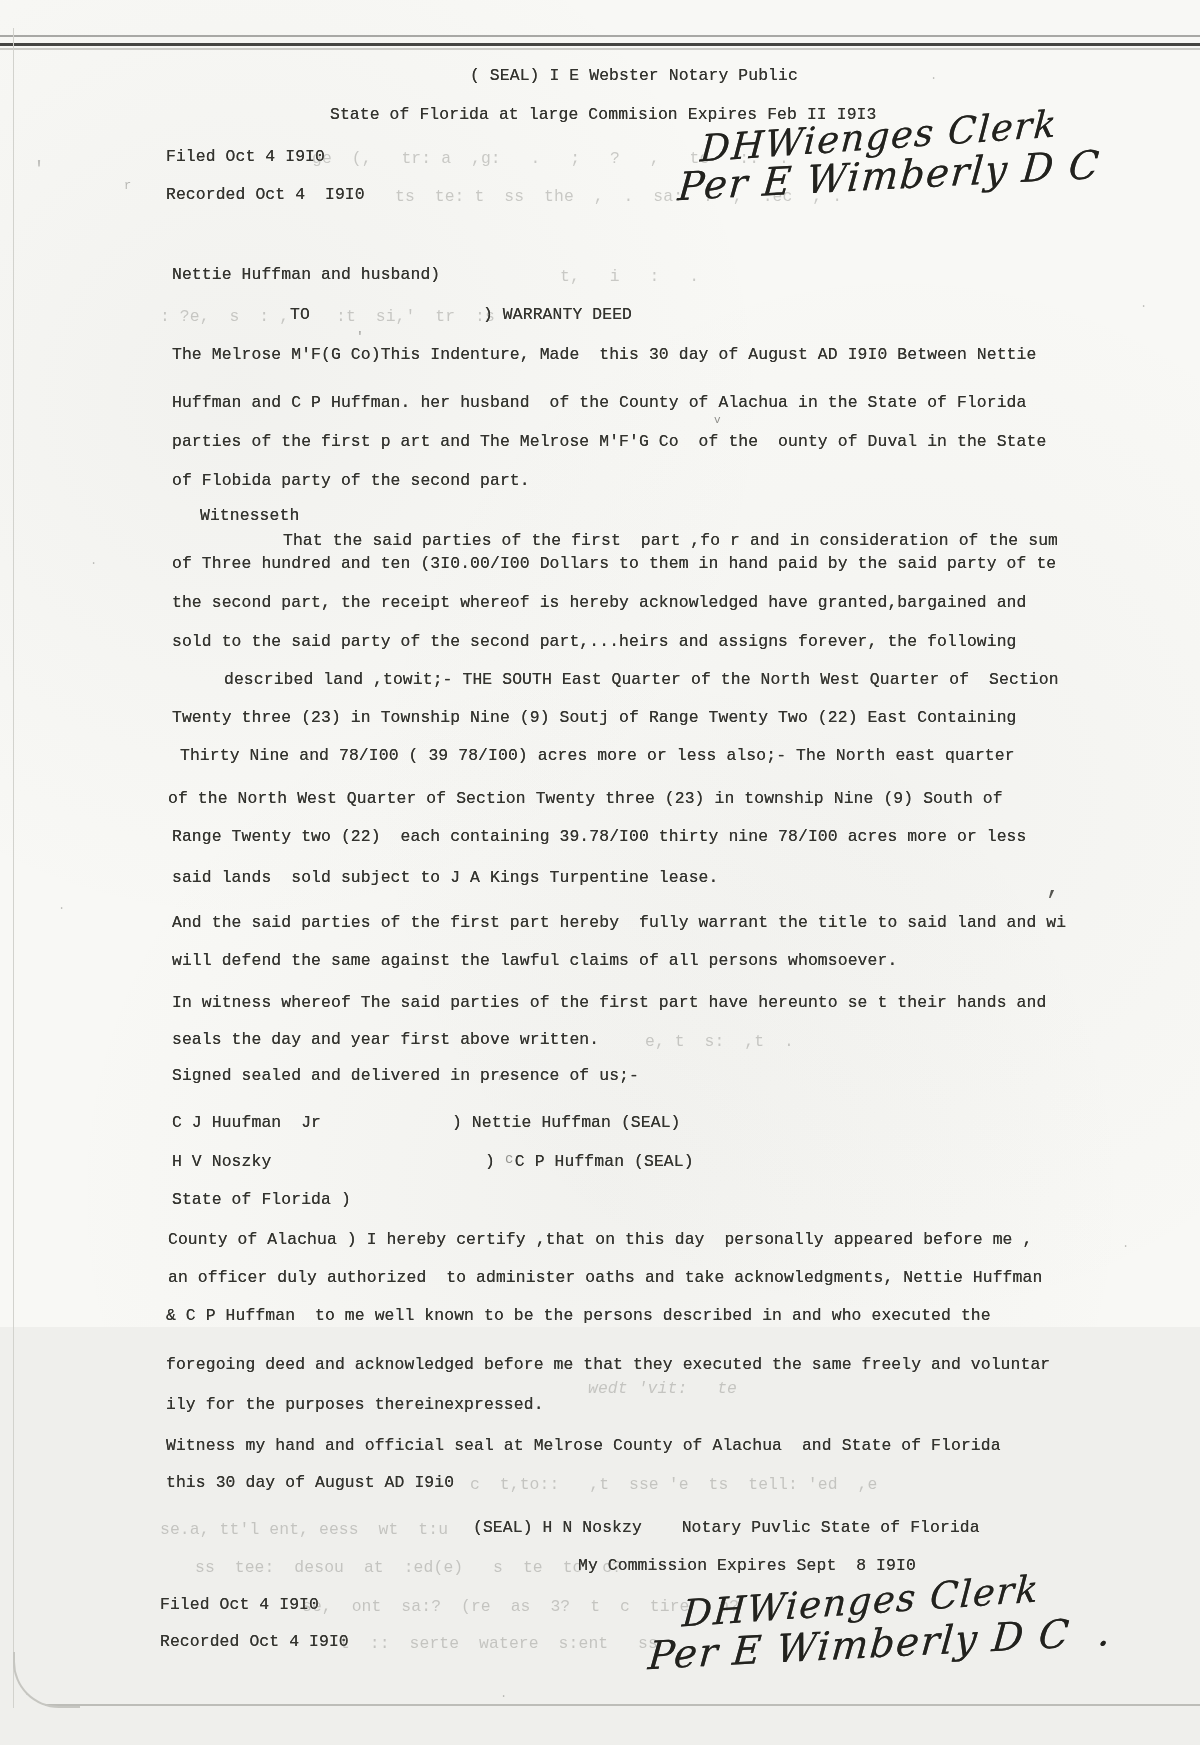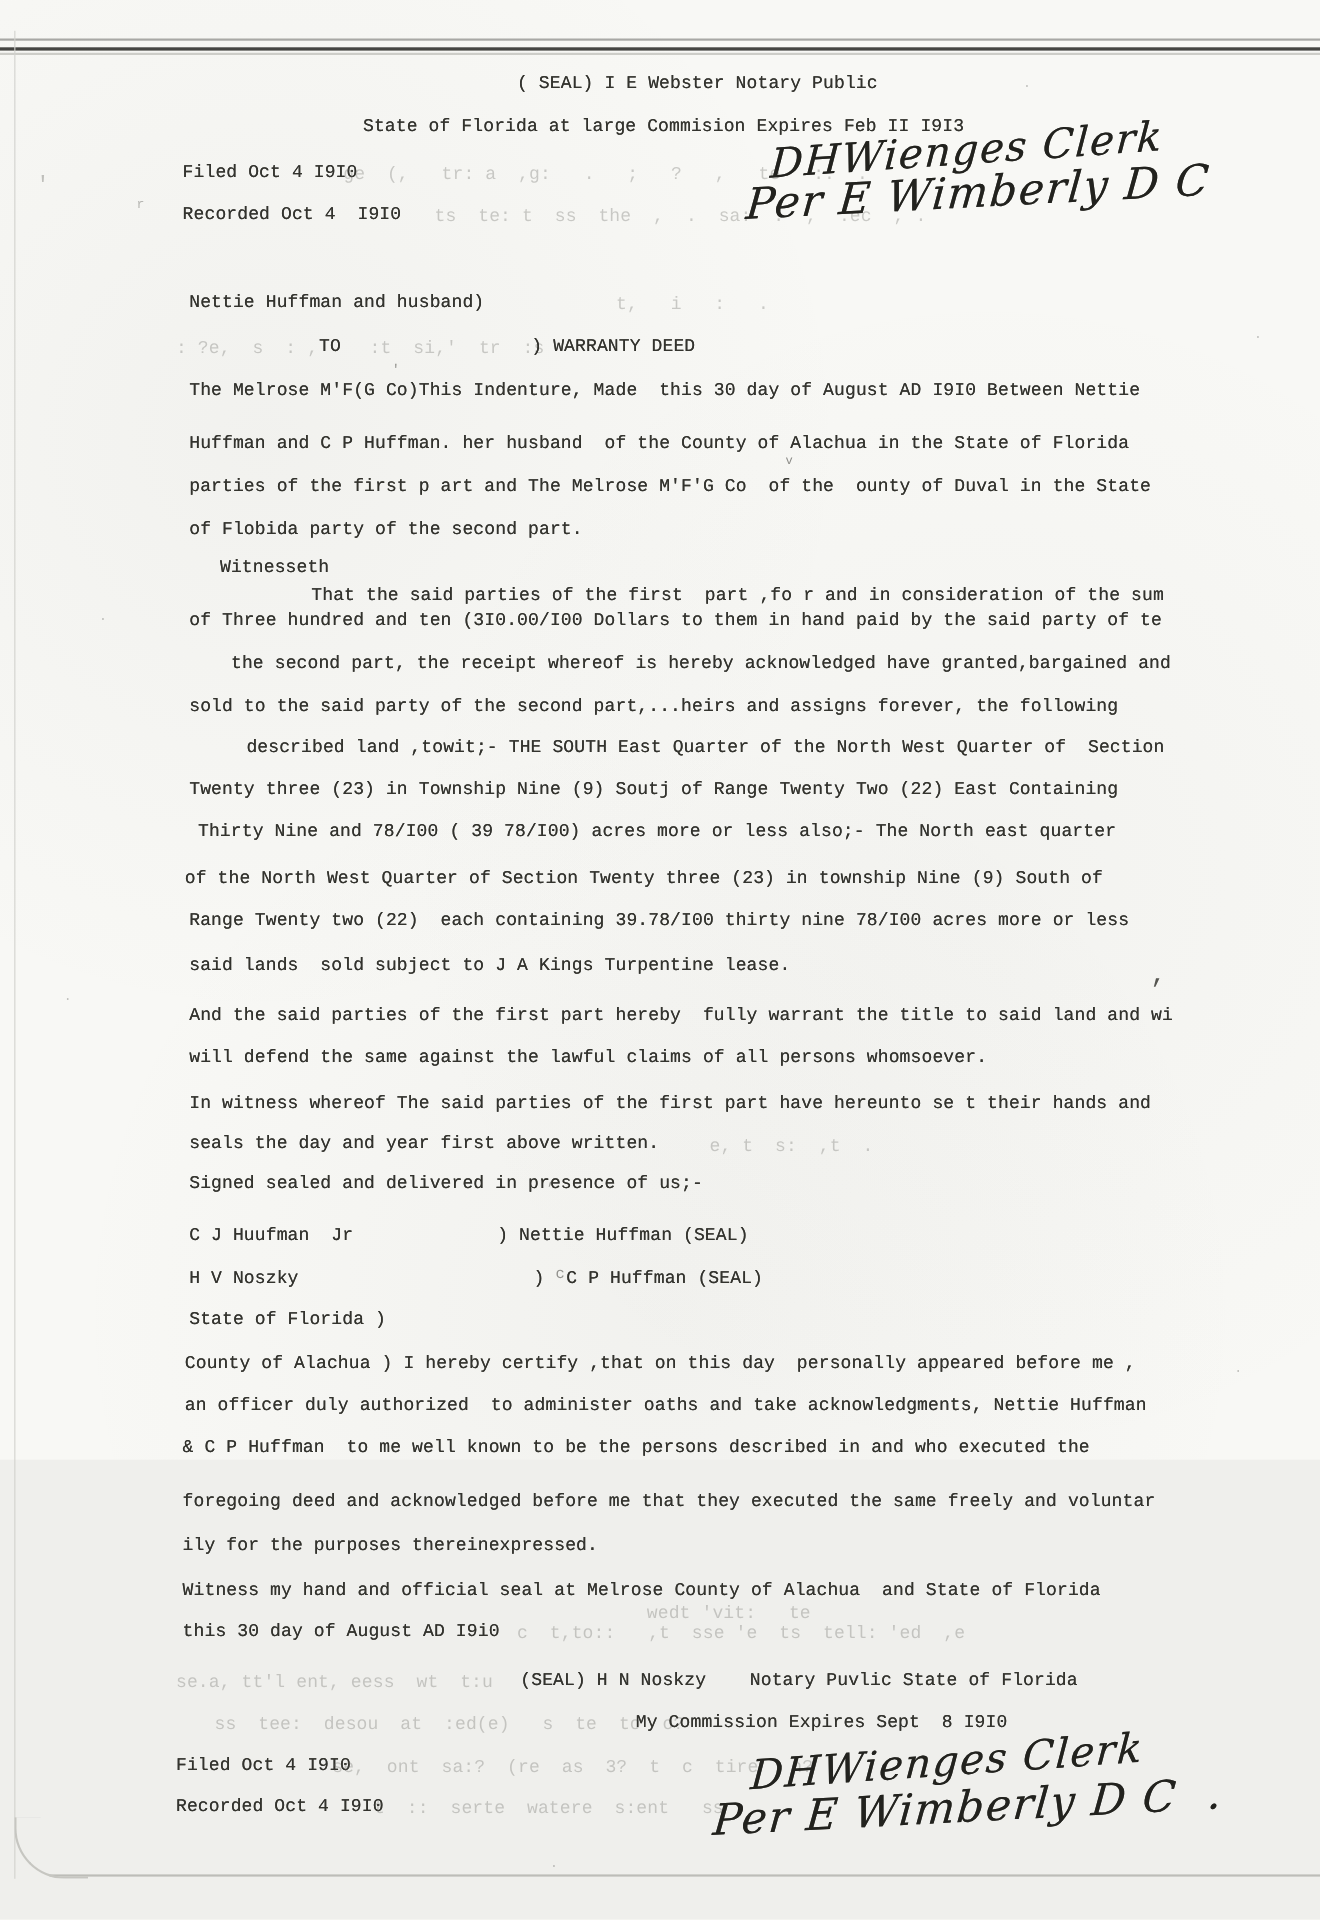--- a/index.html
+++ b/index.html
@@ -74,21 +74,21 @@
       <div class="tline" style="left: 290px; top: 306px;">TO</div>
       <div class="tline ghost" style="left: 336px; top: 308px;">:t  si,'  tr  :s</div>
       <div class="tline" style="left: 483px; top: 306px;">) WARRANTY DEED</div>
       <div class="tline" style="left: 172px; top: 346px;">The Melrose M'F(G Co)This Indenture, Made  this 30 day of August AD I9I0 Between Nettie</div>
       <div class="tline" style="left: 172px; top: 394px;">Huffman and C P Huffman. her husband  of the County of Alachua in the State of Florida</div>
       <div class="tline" style="left: 172px; top: 433px;">parties of the first p art and The Melrose M'F'G Co  of the  ounty of Duval in the State</div>
       <div class="tline" style="left: 172px; top: 472px;">of Flobida party of the second part.</div>
       <div class="tline" style="left: 172px; top: 507px; margin-left: 28px;">Witnesseth</div>
       <div class="tline" style="left: 283px; top: 512px; margin-top: 20px;">That the said parties of the first  part ,fo r and in consideration of the sum</div>
       <div class="tline" style="left: 172px; top: 555px;">of Three hundred and ten (3I0.00/I00 Dollars to them in hand paid by the said party of te</div>
-      <div class="tline" style="left: 172px; top: 594px; margin-left: 38px;">the second part, the receipt whereof is hereby acknowledged have granted,bargained and</div>
+      <div class="tline" style="left: 172px; top: 594px;">the second part, the receipt whereof is hereby acknowledged have granted,bargained and</div>
       <div class="tline" style="left: 172px; top: 633px;">sold to the said party of the second part,...heirs and assigns forever, the following</div>
       <div class="tline" style="left: 184px; top: 671px; margin-left: 40px;">described land ,towit;- THE SOUTH East Quarter of the North West Quarter of  Section</div>
       <div class="tline" style="left: 172px; top: 709px; text-align: right;">Twenty three (23) in Township Nine (9) Soutj of Range Twenty Two (22) East Containing</div>
       <div class="tline" style="left: 180px; top: 747px;">Thirty Nine and 78/I00 ( 39 78/I00) acres more or less also;- The North east quarter</div>
       <div class="tline" style="left: 168px; top: 790px;">of the North West Quarter of Section Twenty three (23) in township Nine (9) South of</div>
       <div class="tline" style="left: 172px; top: 828px;">Range Twenty two (22)  each containing 39.78/I00 thirty nine 78/I00 acres more or less</div>
       <div class="tline" style="left: 172px; top: 869px;">said lands  sold subject to J A Kings Turpentine lease.</div>
       <div class="tline" style="left: 172px; top: 914px;">And the said parties of the first part hereby  fully warrant the title to said land and wi</div>
       <div class="tline" style="left: 172px; top: 952px;">will defend the same against the lawful claims of all persons whomsoever.</div>
       <div class="tline" style="left: 172px; top: 994px;">In witness whereof The said parties of the first part have hereunto se t their hands and</div>
@@ -98,21 +98,21 @@
       <div class="tline" style="left: 172px; top: 1114px;">C J Huufman  Jr</div>
       <div class="tline" style="left: 452px; top: 1114px;">) Nettie Huffman (SEAL)</div>
       <div class="tline" style="left: 172px; top: 1153px;">H V Noszky</div>
       <div class="tline" style="left: 485px; top: 1153px;">)  C P Huffman (SEAL)</div>
       <div class="tline" style="left: 172px; top: 1191px;">State of Florida )</div>
       <div class="tline" style="left: 168px; top: 1231px;">County of Alachua ) I hereby certify ,that on this day  personally appeared before me ,</div>
       <div class="tline" style="left: 168px; top: 1269px;">an officer duly authorized  to administer oaths and take acknowledgments, Nettie Huffman</div>
       <div class="tline" style="left: 166px; top: 1307px;">&amp; C P Huffman  to me well known to be the persons described in and who executed the</div>
       <div class="tline" style="left: 166px; top: 1356px;">foregoing deed and acknowledged before me that they executed the same freely and voluntar</div>
       <div class="tline" style="left: 166px; top: 1396px;">ily for the purposes thereinexpressed.</div>
-      <div class="tline ghost" style="left: 588px; top: 1458px;">wedt 'vit:   te</div>
+      <div class="tline ghost" style="left: 588px; top: 1380px; font-style: italic;">wedt 'vit:   te</div>
       <div class="tline" style="left: 166px; top: 1437px;">Witness my hand and official seal at Melrose County of Alachua  and State of Florida</div>
       <div class="tline" style="left: 166px; top: 1474px;">this 30 day of August AD I9i0</div>
       <div class="tline ghost" style="left: 470px; top: 1476px;">c  t,to::   ,t  sse 'e  ts  tell: 'ed  ,e</div>
       <div class="tline ghost" style="left: 160px; top: 1521px;">se.a, tt'l ent, eess  wt  t:u</div>
       <div class="tline" style="left: 473px; top: 1519px;">(SEAL) H N Noskzy    Notary Puvlic State of Florida</div>
       <div class="tline ghost" style="left: 195px; top: 1559px;">ss  tee:  desou  at  :ed(e)   s  te  to  c?</div>
       <div class="tline" style="left: 578px; top: 1557px;">My Commission Expires Sept  8 I9I0</div>
       <div class="tline" style="left: 160px; top: 1596px;">Filed Oct 4 I9I0</div>
       <div class="tline ghost" style="left: 302px; top: 1598px;">se,  ont  sa:?  (re  as  3?  t  c  tire   n?</div>
       <div class="tline" style="left: 160px; top: 1633px;">Recorded Oct 4 I9I0</div>

